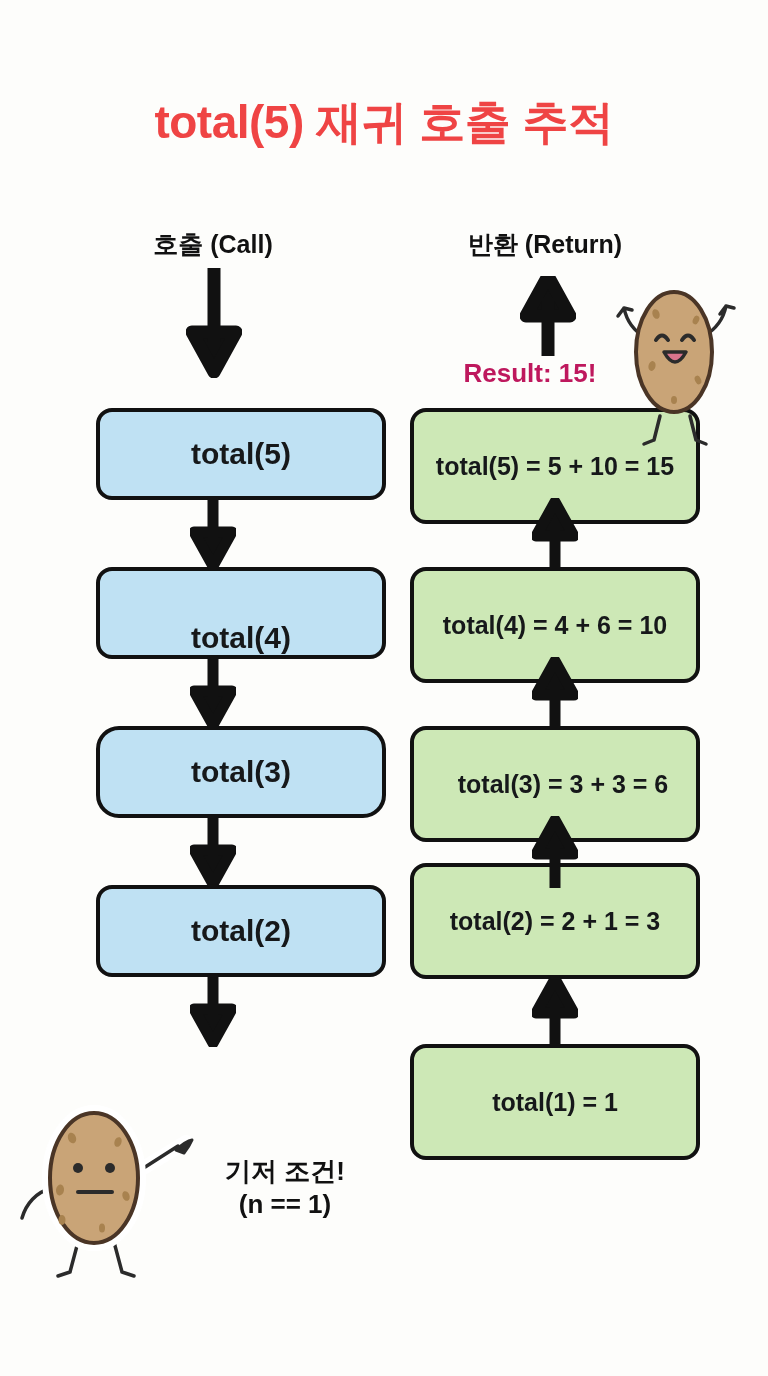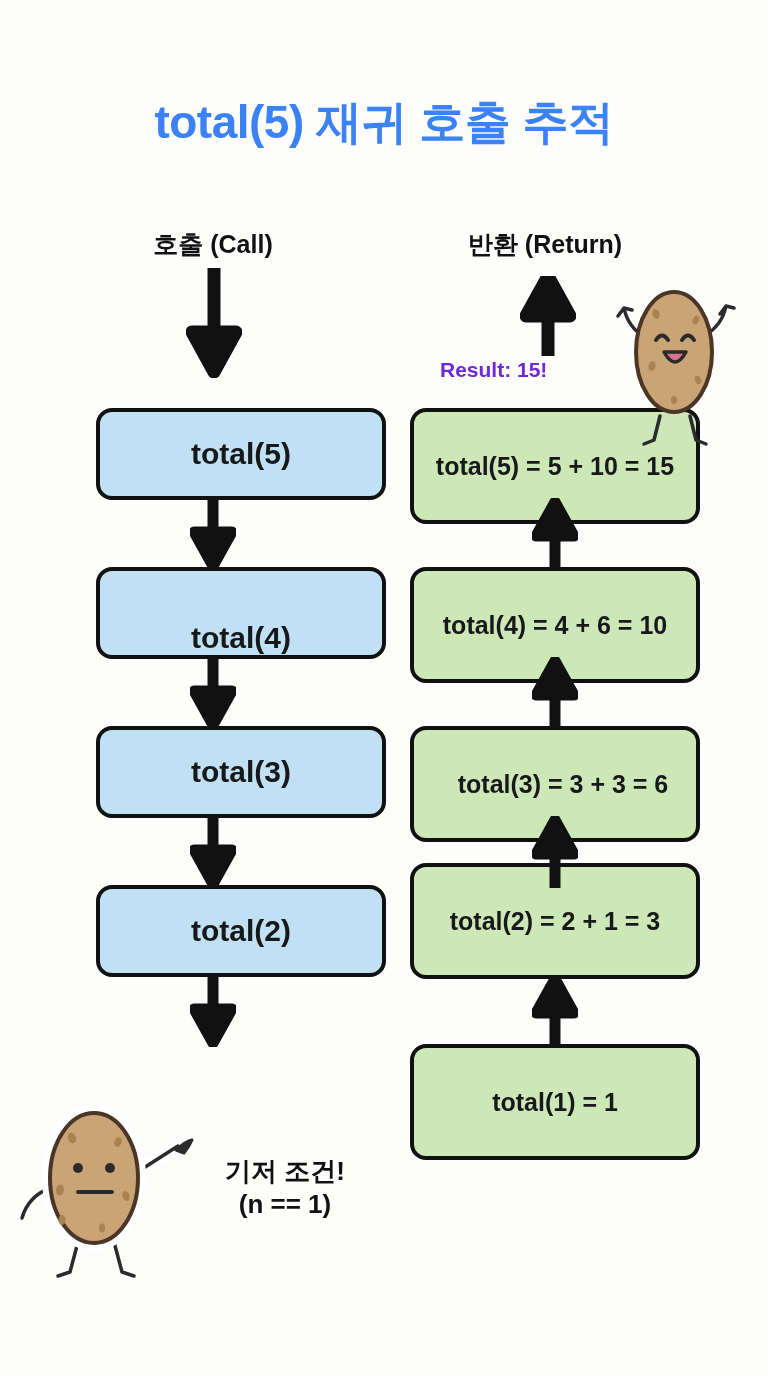--- a/index.html
+++ b/index.html
@@ -11,21 +11,21 @@
     overflow:hidden;
     position:relative;
   }
   .stage{position:relative;width:768px;height:1376px;}
 
   
   .title{
     position:absolute;left:0;top:92px;width:768px;
     text-align:center;
     font-size:46px;font-weight:bold;letter-spacing:-0.5px;
-    color:#3b82f6;
+    color:#ef4444;
   }
 
   
   .col-head{
     position:absolute;top:228px;
     font-size:25px;font-weight:bold;text-align:center;color:#111111;
   }
   .col-head.left{left:63px;width:300px;}
   .col-head.right{left:395px;width:300px;}
 
@@ -59,22 +59,22 @@
     font-size:25px;
   }
 
   
   .connector{position:absolute;}
   .connector svg{display:block;}
 
   
   .result-label{
     position:absolute;left:440px;top:358px;width:180px;
-    font-size:21px;font-weight:bold;color:#6d28d9;
-    text-align:left;
+    font-size:26px;font-weight:bold;color:#be185d;
+    text-align:center;
   }
 
   
   .base-caption{
     position:absolute;left:180px;top:1155px;width:210px;
     font-size:26px;font-weight:bold;line-height:1.28;
     text-align:center;color:#111111;
   }
   .base-caption div{white-space:nowrap;}
 
@@ -106,21 +106,21 @@
   </div>
 
   <div class="result-label">Result: 15!</div>
 
   <div class="node call" style="top:408px;">
     <span>total(5)</span>
   </div>
   <div class="node call" style="top:567px;align-items:flex-end;">
     <span>total(4)</span>
   </div>
-  <div class="node call" style="top:726px;">
+  <div class="node call" style="top:726px;border-radius:23px;">
     <span>total(3)</span>
   </div>
   <div class="node call" style="top:885px;">
     <span>total(2)</span>
   </div>
 
   <div class="connector" style="left:190px;top:498px;">
     <svg width="46" height="72" viewBox="0 0 46 72">
       <path d="M23 0 L23 40 M23 68 L4 34 L42 34 Z" fill="#111" stroke="#111" stroke-width="11" stroke-linejoin="round"></path>
     </svg>

